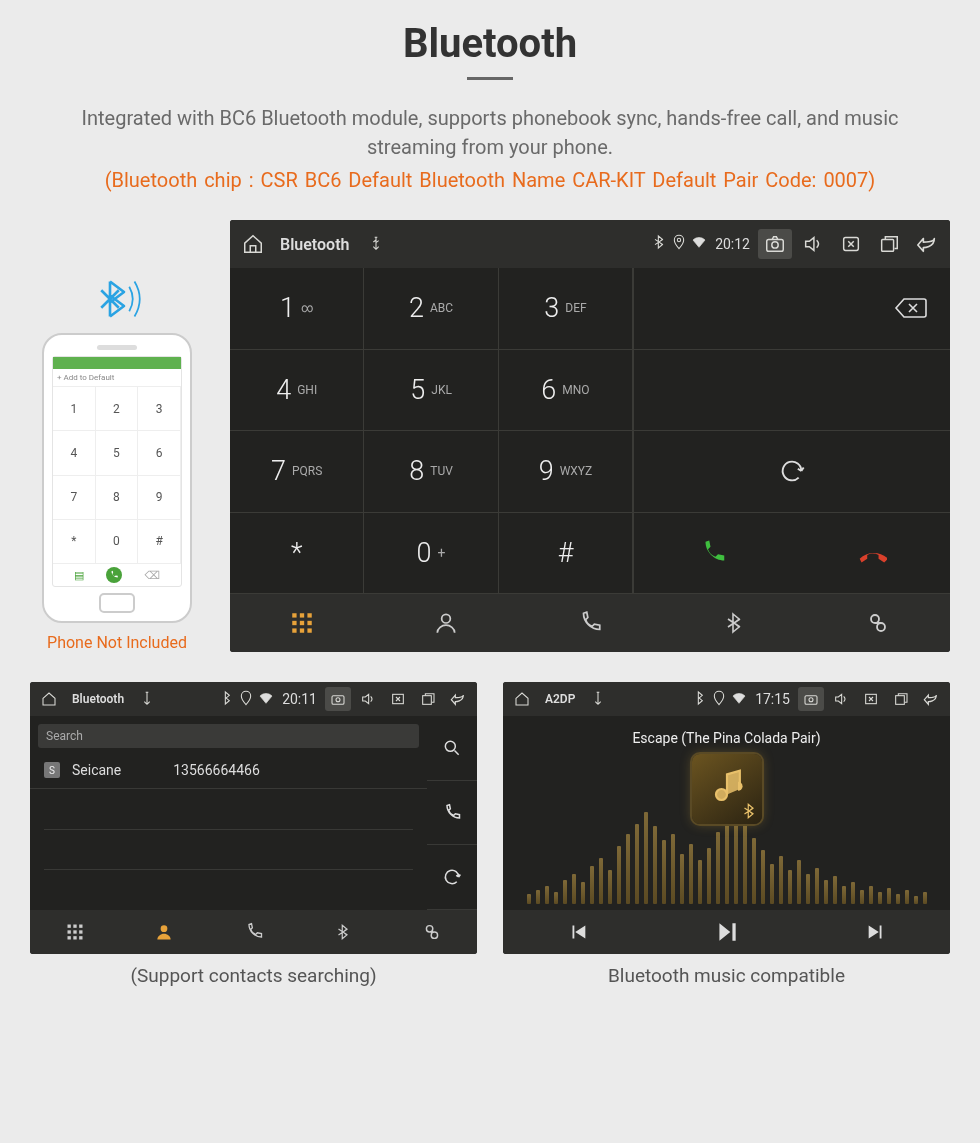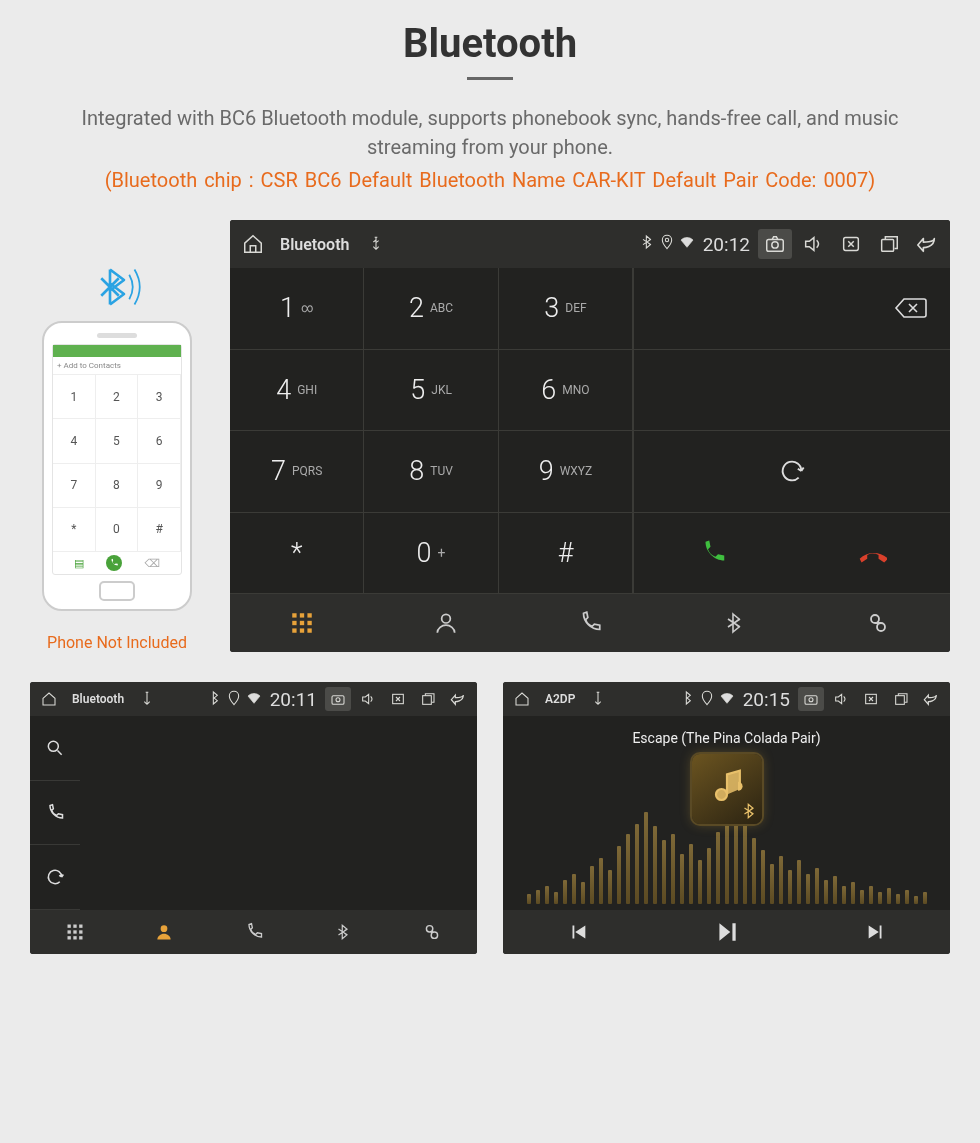--- a/index.html
+++ b/index.html
@@ -64,41 +64,41 @@
     flex:1; width:100%; background:#fff; border:1px solid #e4e4e4; border-radius:3px;
     display:flex; flex-direction:column;
   }
   .phone-screen .ps-top { height:12px; background:#5fb14f;}
   .phone-screen .ps-add { font-size:8px; color:#888; padding:4px 4px; border-bottom:1px solid #eee;}
   .phone-screen .ps-keys { flex:1; display:grid; grid-template-columns:repeat(3,1fr); }
   .phone-screen .ps-key { display:flex; align-items:center; justify-content:center; font-size:12px; color:#555; border-right:1px solid #eee; border-bottom:1px solid #eee;}
   .phone-screen .ps-bottom { height:22px; display:flex; justify-content:center; align-items:center; gap:22px;}
   .phone-screen .ps-dot { width:16px; height:16px; border-radius:50%; background:#49a23a; display:flex;align-items:center;justify-content:center;}
   .phone-home { width:36px;height:20px; border:2px solid #ccc; border-radius:5px; margin-top:6px;}
-  .phone-caption { font-size:16px; color:#e86b1d; margin-top:22px; text-align:center;}
+  .phone-caption { font-size:16px; color:#e86b1d; margin-top:10px; text-align:center;}
 
   
   .screen {
     background:#222220;
     color:#ddd;
     border-radius:3px;
     display:flex; flex-direction:column;
     overflow:hidden;
   }
   .screen .topbar {
     height:44px;
     background:#2e2e2c;
     display:flex; align-items:center;
     padding: 0 6px;
     gap:4px;
     font-size:15px;
   }
   .topbar .tb-title { font-weight:600; margin:0 6px; }
   .topbar .spacer { flex:1; }
-  .topbar .clock { font-size:19px; margin:0 4px;}
+  .topbar .clock { font-size:14px; margin:0 4px;}
   .topbar .ibox {
     width:34px;height:30px; display:flex;align-items:center;justify-content:center;
     color:#d9d9d5;
   }
   .topbar .ibox.hl { background:#4b4b48; border-radius:3px;}
   .topbar svg { stroke:#d9d9d5; }
   .screen.big { width: 720px; height: 432px; }
   .screen.big .topbar { height:48px; font-size:16px;}
 
   .dialpad-area { flex:1; display:flex; }
@@ -183,21 +183,21 @@
   <div class="phone-col">
     <svg class="bt-logo" viewBox="0 0 64 64">
       <path d="M24 12 L40 24 L24 36 L24 12 M24 52 L40 40 L24 28 L24 52 M14 22 L34 42 M14 42 L34 22" stroke="#2aa3e3" stroke-width="3" fill="none" stroke-linejoin="round"></path>
       <path d="M46 18 q8 14 0 28" stroke="#2aa3e3" stroke-width="2" fill="none"></path>
       <path d="M52 12 q12 20 0 40" stroke="#2aa3e3" stroke-width="2" fill="none"></path>
     </svg>
     <div class="phone-device">
       <div class="phone-speaker"></div>
       <div class="phone-screen">
         <div class="ps-top"></div>
-        <div class="ps-add">+  Add to Contacts</div>
+        <div class="ps-add">+  Add to Default</div>
         <div class="ps-keys">
           <div class="ps-key">1</div>
             <div class="ps-key">2</div>
             <div class="ps-key">3</div>
           <div class="ps-key">4</div>
             <div class="ps-key">5</div>
             <div class="ps-key">6</div>
           <div class="ps-key">7</div>
             <div class="ps-key">8</div>
             <div class="ps-key">9</div>
@@ -460,20 +460,31 @@
               <path d="M8 7V4h13v13h-3"></path>
             </svg>
           </span>
         <span class="ibox">
             <svg class="icon sm" viewBox="0 0 24 24" fill="none" stroke-width="1.8">
               <path d="M20 6c0 10-12 10-12 10v4L2 13l6-7v4s12 0 12-4z"></path>
             </svg>
           </span>
       </div>
       <div class="pb-body">
+        <div class="pb-main">
+          <div class="pb-search">Search</div>
+          <div class="pb-row">
+            <span class="pb-badge">S</span>
+            <span>Seicane</span>
+            <span style="margin-left:40px">13566664466</span>
+          </div>
+          <div style="flex:1; border-bottom:1px solid #393936; margin:0 14px;"></div>
+          <div style="flex:1; border-bottom:1px solid #393936; margin:0 14px;"></div>
+          <div style="flex:1; margin:0 14px;"></div>
+        </div>
         <div class="pb-side">
           <div class="sbtn">
               <svg width="20" height="20" viewBox="0 0 24 24" fill="none" stroke="#ddd" stroke-width="1.8">
                 <circle cx="10" cy="10" r="6"></circle>
                 <path d="M15 15l5 5"></path>
               </svg>
             </div>
           <div class="sbtn">
               <svg width="20" height="20" viewBox="0 0 24 24" fill="none" stroke="#ddd" stroke-width="1.8">
                 <path d="M6 3c0 8 7 15 15 15l0-4-5-1-2 2c-3-1-5-3-6-6l2-2-1-5z"></path>
@@ -517,20 +528,21 @@
             </svg>
           </div>
         <div class="bb-btn">
             <svg width="24" height="20" viewBox="0 0 30 24" fill="none" stroke="#ccc" stroke-width="1.8">
               <path d="M12 12a4 4 0 110-8 4 4 0 010 8zM12 12h6M18 12a4 4 0 110 8 4 4 0 010-8z"></path>
             </svg>
           </div>
       </div>
     </div>
     <div class="caption">
+      <span class="sub">(Support contacts searching)</span>
     </div>
   </div>
 
   <div class="col2">
     <div class="screen small">
       <div class="topbar">
         <span class="ibox">
             <svg class="icon sm" viewBox="0 0 24 24" fill="none" stroke-width="1.6">
               <path d="M3 11L12 3l9 8v10H3z"></path>
             </svg>
@@ -544,21 +556,21 @@
         <span class="spacer"></span>
         <span><svg class="icon sm" viewBox="0 0 24 24" fill="none" stroke="#ddd" stroke-width="1.6">
               <path d="M11 3l6 5-6 5V3zm0 18l6-5-6-5v10z"></path>
             </svg></span>
         <span><svg class="icon sm" viewBox="0 0 24 24" fill="none" stroke="#ddd" stroke-width="1.6">
               <path d="M12 2C8 2 5 5 5 9c0 5 7 13 7 13s7-8 7-13c0-4-3-7-7-7z"></path>
             </svg></span>
         <span><svg class="icon sm" viewBox="0 0 24 24" fill="#ddd">
               <path d="M12 20l9-11c-5-5-13-5-18 0z"></path>
             </svg></span>
-        <span class="clock">20:15</span>
+        <span class="clock">17:15</span>
         <span class="ibox hl">
             <svg class="icon sm" viewBox="0 0 24 24" fill="none" stroke-width="1.6">
               <rect x="3" y="7" width="18" height="13" rx="2"></rect>
               <circle cx="12" cy="13" r="3"></circle>
             </svg>
           </span>
         <span class="ibox">
             <svg class="icon sm" viewBox="0 0 24 24" fill="none" stroke-width="1.6">
               <path d="M4 9v6h4l5 4V5L8 9z"></path>
               <path d="M16 8q4 4 0 8"></path>
@@ -653,15 +665,16 @@
             </svg>
           </div>
         <div class="pbtn">
             <svg width="22" height="22" viewBox="0 0 24 24" fill="#ddd">
               <path d="M16 5h2v14h-2zM4 5v14l11-7z"></path>
             </svg>
           </div>
       </div>
     </div>
     <div class="caption">
+      <span>Bluetooth music compatible</span>
     </div>
   </div>
 </div>
 
 </body></html>

